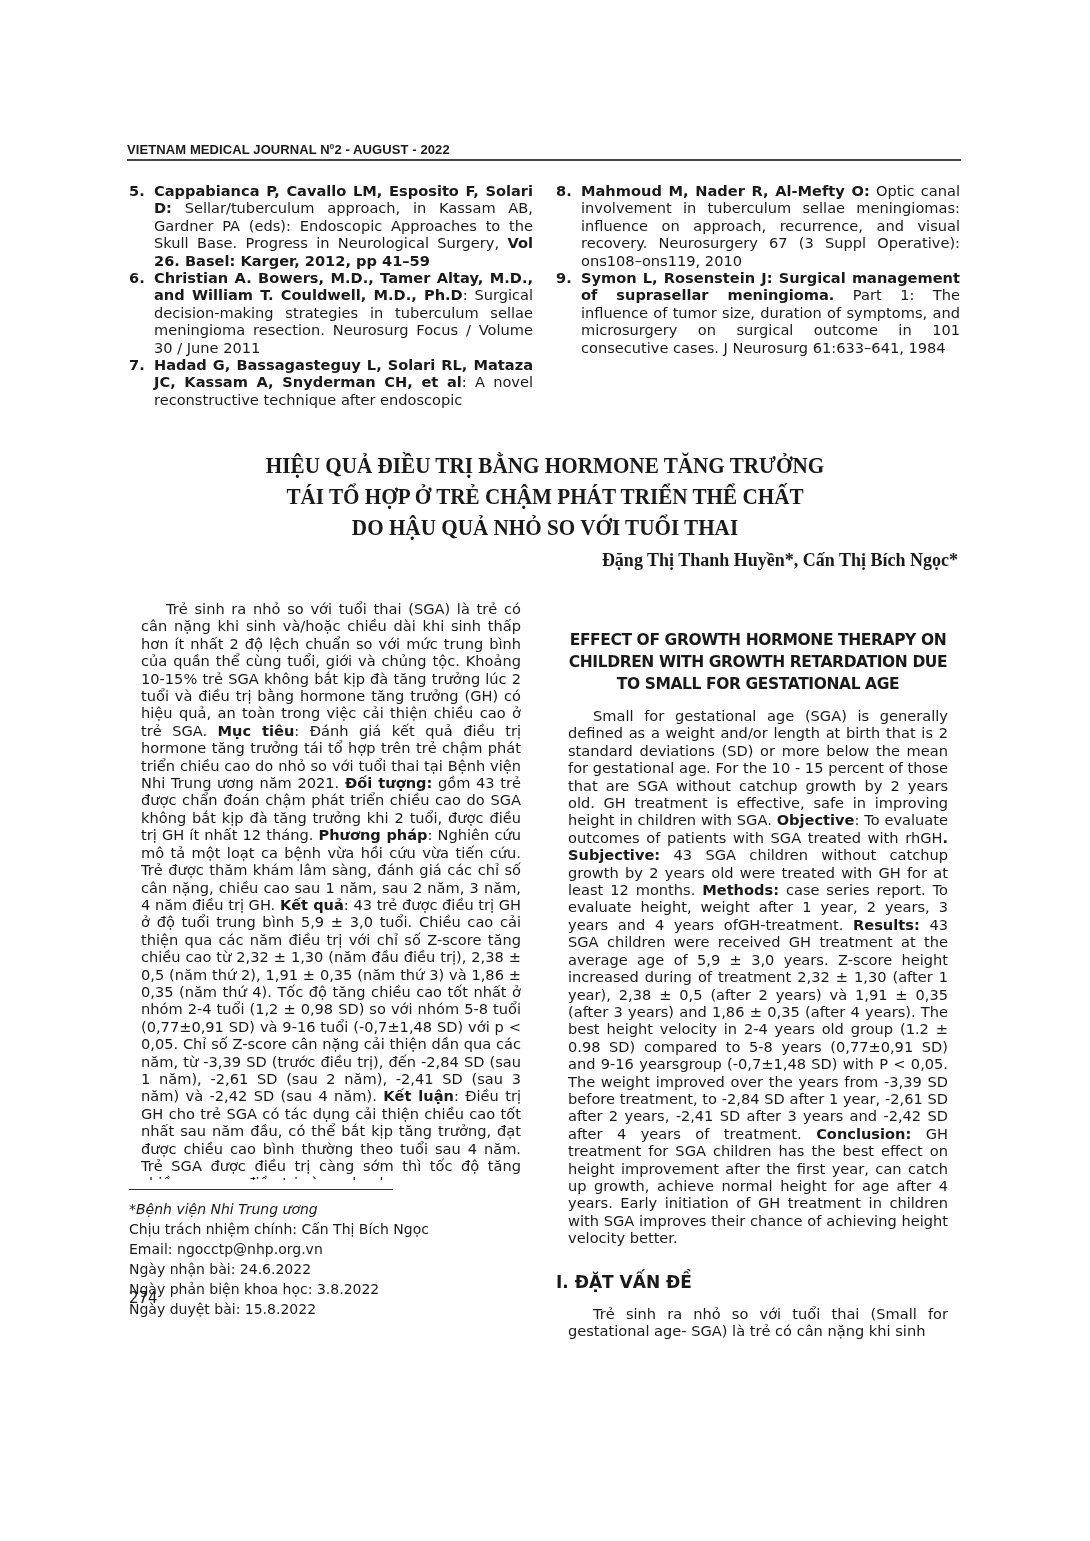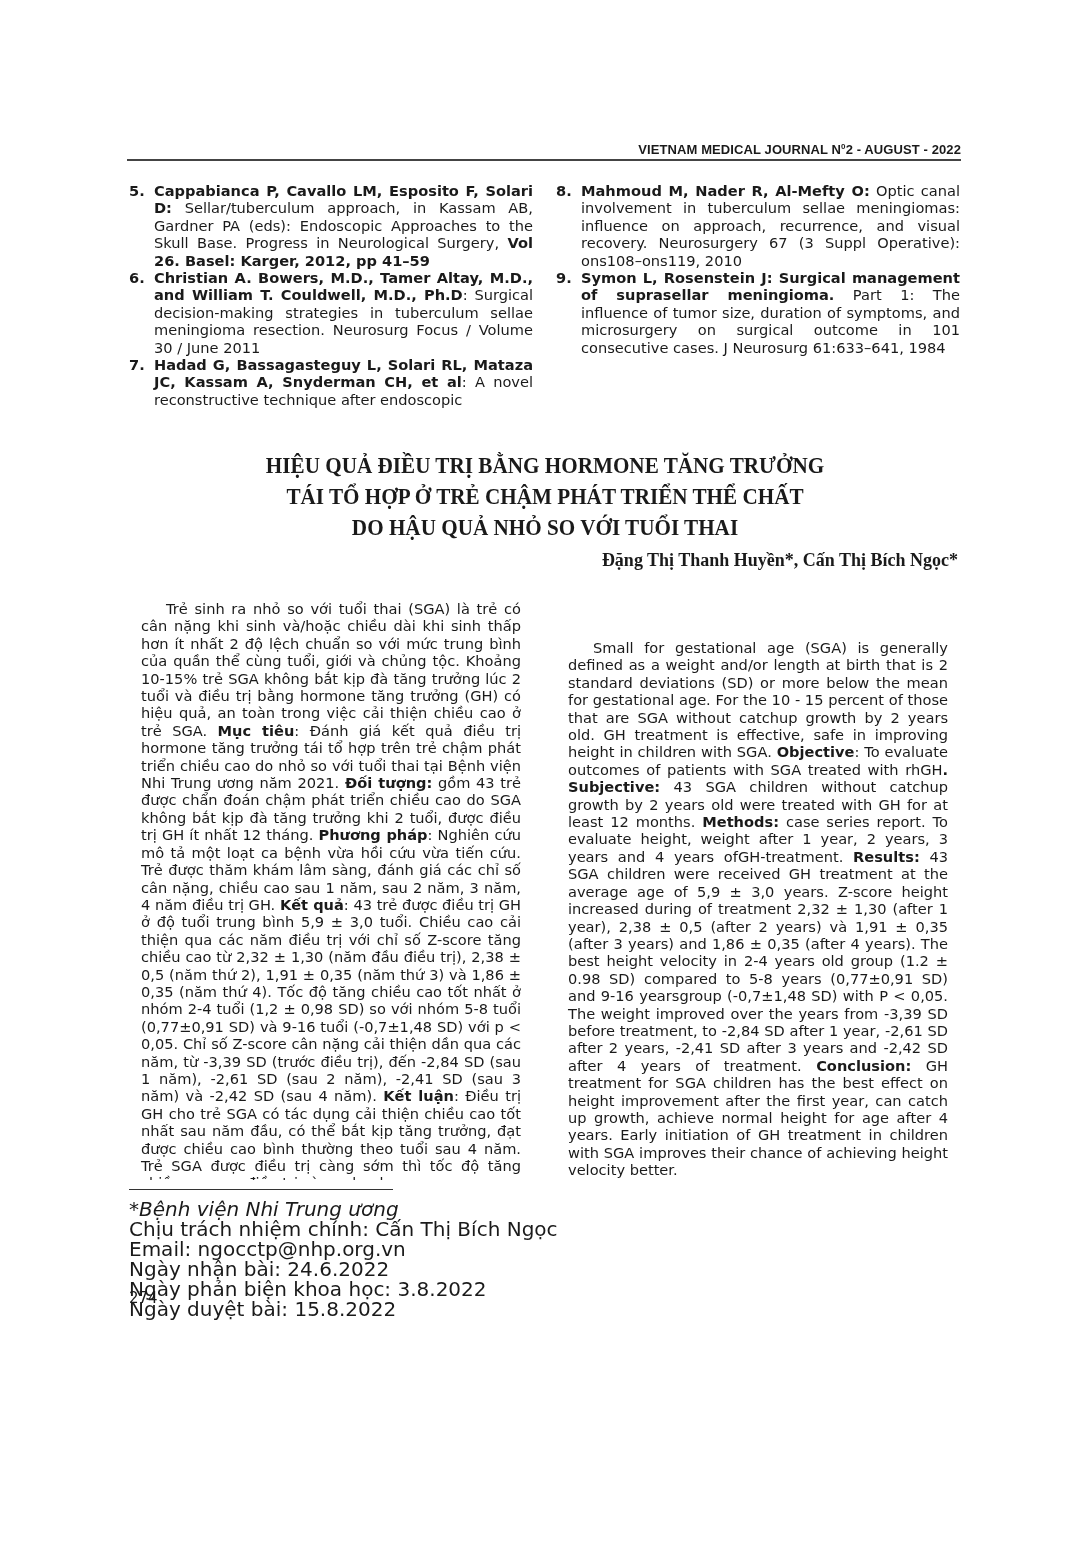--- a/index.html
+++ b/index.html
@@ -1,34 +1,34 @@
 <!DOCTYPE html>
 <html><head>
 <meta charset="utf-8">
 <style>
   html, body { margin: 0; padding: 0; background: #ffffff; }
   body { width: 1090px; height: 1541px; position: relative; overflow: hidden; color: #1a1a1a; font-family: "DejaVu Sans", sans-serif; }
-  .header { position: absolute; left: 127px; top: 142px; width: 834px; text-align: right; font-family: "Liberation Sans", sans-serif; font-weight: bold; font-size: 13px; letter-spacing: 0.1px; }
+  .header { position: absolute; left: 127px; top: 142px; width: 834px; text-align: left; font-family: "Liberation Sans", sans-serif; font-weight: bold; font-size: 13px; letter-spacing: 0.1px; }
   .header-rule { position: absolute; left: 127px; top: 159px; width: 834px; height: 2px; background: #444; }
   .col { position: absolute; width: 404px; font-size: 14.6px; line-height: 17.4px; text-align: justify; }
   .col-left { left: 129px; }
   .col-right { left: 556px; }
   .refs { top: 182px; }
   .ref { display: flex; }
   .ref .num { width: 25px; flex: none; font-weight: bold; }
   .ref .body { flex: 1; text-align: justify; }
   .ref b { font-weight: bold; }
   .title-block { position: absolute; left: 180px; top: 450px; width: 730px; text-align: center; font-family: "Liberation Serif", serif; font-weight: bold; font-size: 23px; line-height: 31px; transform: scaleX(0.92); transform-origin: center; }
   .authors { position: absolute; right: 132px; top: 550px; font-family: "Liberation Serif", serif; font-weight: bold; font-size: 18px; }
   h2.sec { font-family: "DejaVu Sans", sans-serif; font-weight: bold; font-size: 17px; margin: 0; line-height: 22px; }
   .abstract-left { top: 588px; }
   p.para { margin: 12px; text-indent: 25px; }
   .en-title { font-family: "DejaVu Sans", sans-serif; font-weight: bold; font-size: 15.5px; line-height: 22px; text-align: center; letter-spacing: -0.4px; margin: 2px 0 0 0; }
   .footrule { position: absolute; left: 129px; top: 1189px; width: 264px; height: 1px; background: #333; }
-  .footnotes { position: absolute; left: 129px; top: 1199px; font-size: 20px; line-height: 20px; }
+  .footnotes { position: absolute; left: 129px; top: 1199px; font-size: 14px; line-height: 20px; }
   .footnotes .aff { font-style: italic; }
   .pageno { position: absolute; left: 129px; top: 1289px; font-size: 15px; }
   .gap { height: 12px; }
 </style>
 </head>
 <body>
 
 <div class="header"><span>VIETNAM MEDICAL JOURNAL N</span><sup style="font-size:8px">0</sup><span>2 - AUGUST - 2022</span></div>
 <div class="header-rule"></div>
 
@@ -63,22 +63,25 @@
   <div>TÁI TỔ HỢP Ở TRẺ CHẬM PHÁT TRIỂN THỂ CHẤT</div>
   <div>DO HẬU QUẢ NHỎ SO VỚI TUỔI THAI</div>
 </div>
 <div class="authors">Đặng Thị Thanh Huyền*, Cấn Thị Bích Ngọc*</div>
 
 <div class="col col-left abstract-left">
   <p class="para"><span>Trẻ sinh ra nhỏ so với tuổi thai (SGA) là trẻ có cân nặng khi sinh và/hoặc chiều dài khi sinh thấp hơn ít nhất 2 độ lệch chuẩn so với mức trung bình của quần thể cùng tuổi, giới và chủng tộc. Khoảng 10-15% trẻ SGA không bắt kịp đà tăng trưởng lúc 2 tuổi và điều trị bằng hormone tăng trưởng (GH) có hiệu quả, an toàn trong việc cải thiện chiều cao ở trẻ SGA. </span><b>Mục tiêu</b><span>: Đánh giá kết quả điều trị hormone tăng trưởng tái tổ hợp trên trẻ chậm phát triển chiều cao do nhỏ so với tuổi thai tại Bệnh viện Nhi Trung ương năm 2021. </span><b>Đối tượng:</b><span> gồm 43 trẻ được chẩn đoán chậm phát triển chiều cao do SGA không bắt kịp đà tăng trưởng khi 2 tuổi, được điều trị GH ít nhất 12 tháng. </span><b>Phương pháp</b><span>: Nghiên cứu mô tả một loạt ca bệnh vừa hồi cứu vừa tiến cứu. Trẻ được thăm khám lâm sàng, đánh giá các chỉ số cân nặng, chiều cao sau 1 năm, sau 2 năm, 3 năm, 4 năm điều trị GH. </span><b>Kết quả</b><span>: 43 trẻ được điều trị GH ở độ tuổi trung bình 5,9 ± 3,0 tuổi. Chiều cao cải thiện qua các năm điều trị với chỉ số Z-score tăng chiều cao từ 2,32 ± 1,30 (năm đầu điều trị), 2,38 ± 0,5 (năm thứ 2), 1,91 ± 0,35 (năm thứ 3) và 1,86 ± 0,35 (năm thứ 4). Tốc độ tăng chiều cao tốt nhất ở nhóm 2-4 tuổi (1,2 ± 0,98 SD) so với nhóm 5-8 tuổi (0,77±0,91 SD) và 9-16 tuổi (-0,7±1,48 SD) với p &lt; 0,05. Chỉ số Z-score cân nặng cải thiện dần qua các năm, từ -3,39 SD (trước điều trị), đến -2,84 SD (sau 1 năm), -2,61 SD (sau 2 năm), -2,41 SD (sau 3 năm) và -2,42 SD (sau 4 năm). </span><b>Kết luận</b><span>: Điều trị GH cho trẻ SGA có tác dụng cải thiện chiều cao tốt nhất sau năm đầu, có thể bắt kịp tăng trưởng, đạt được chiều cao bình thường theo tuổi sau 4 năm. Trẻ SGA được điều trị càng sớm thì tốc độ tăng chiều cao sau điều trị càng nhanh.</span></p>
 </div>
 
 <div class="col col-right" style="top:627px;">
+  <div class="en-title">EFFECT OF GROWTH HORMONE THERAPY ON CHILDREN WITH GROWTH RETARDATION DUE TO SMALL FOR GESTATIONAL AGE</div>
   <p class="para"><span>Small for gestational age (SGA) is generally defined as a weight and/or length at birth that is 2 standard deviations (SD) or more below the mean for gestational age. For the 10 - 15 percent of those that are SGA without catchup growth by 2 years old. GH treatment is effective, safe in improving height in children with SGA. </span><b>Objective</b><span>: To evaluate outcomes of patients with SGA treated with rhGH</span><b>. Subjective:</b><span> 43 SGA children without catchup growth by 2 years old were treated with GH for at least 12 months. </span><b>Methods:</b><span> case series report. To evaluate height, weight after 1 year, 2 years, 3 years and 4 years ofGH-treatment. </span><b>Results:</b><span> 43 SGA children were received GH treatment at the average age of 5,9 ± 3,0 years. Z-score height increased during of treatment 2,32 ± 1,30 (after 1 year), 2,38 ± 0,5 (after 2 years) và 1,91 ± 0,35 (after 3 years) and 1,86 ± 0,35 (after 4 years). The best height velocity in 2-4 years old group (1.2 ± 0.98 SD) compared to 5-8 years (0,77±0,91 SD) and 9-16 yearsgroup (-0,7±1,48 SD) with P &lt; 0,05. The weight improved over the years from -3,39 SD before treatment, to -2,84 SD after 1 year, -2,61 SD after 2 years, -2,41 SD after 3 years and -2,42 SD after 4 years of treatment. </span><b>Conclusion:</b><span> GH treatment for SGA children has the best effect on height improvement after the first year, can catch up growth, achieve normal height for age after 4 years. Early initiation of GH treatment in children with SGA improves their chance of achieving height velocity better.</span></p>
   <div class="gap"></div>
+  <h2 class="sec">I. ĐẶT VẤN ĐỀ</h2>
+  <p class="para">Trẻ sinh ra nhỏ so với tuổi thai (Small for gestational age- SGA) là trẻ có cân nặng khi sinh</p>
 </div>
 
 <div class="footrule"></div>
 <div class="footnotes">
   <div class="aff">*Bệnh viện Nhi Trung ương</div>
   <div>Chịu trách nhiệm chính: Cấn Thị Bích Ngọc</div>
   <div>Email: ngocctp@nhp.org.vn</div>
   <div>Ngày nhận bài: 24.6.2022</div>
   <div>Ngày phản biện khoa học: 3.8.2022</div>
   <div>Ngày duyệt bài: 15.8.2022</div>

